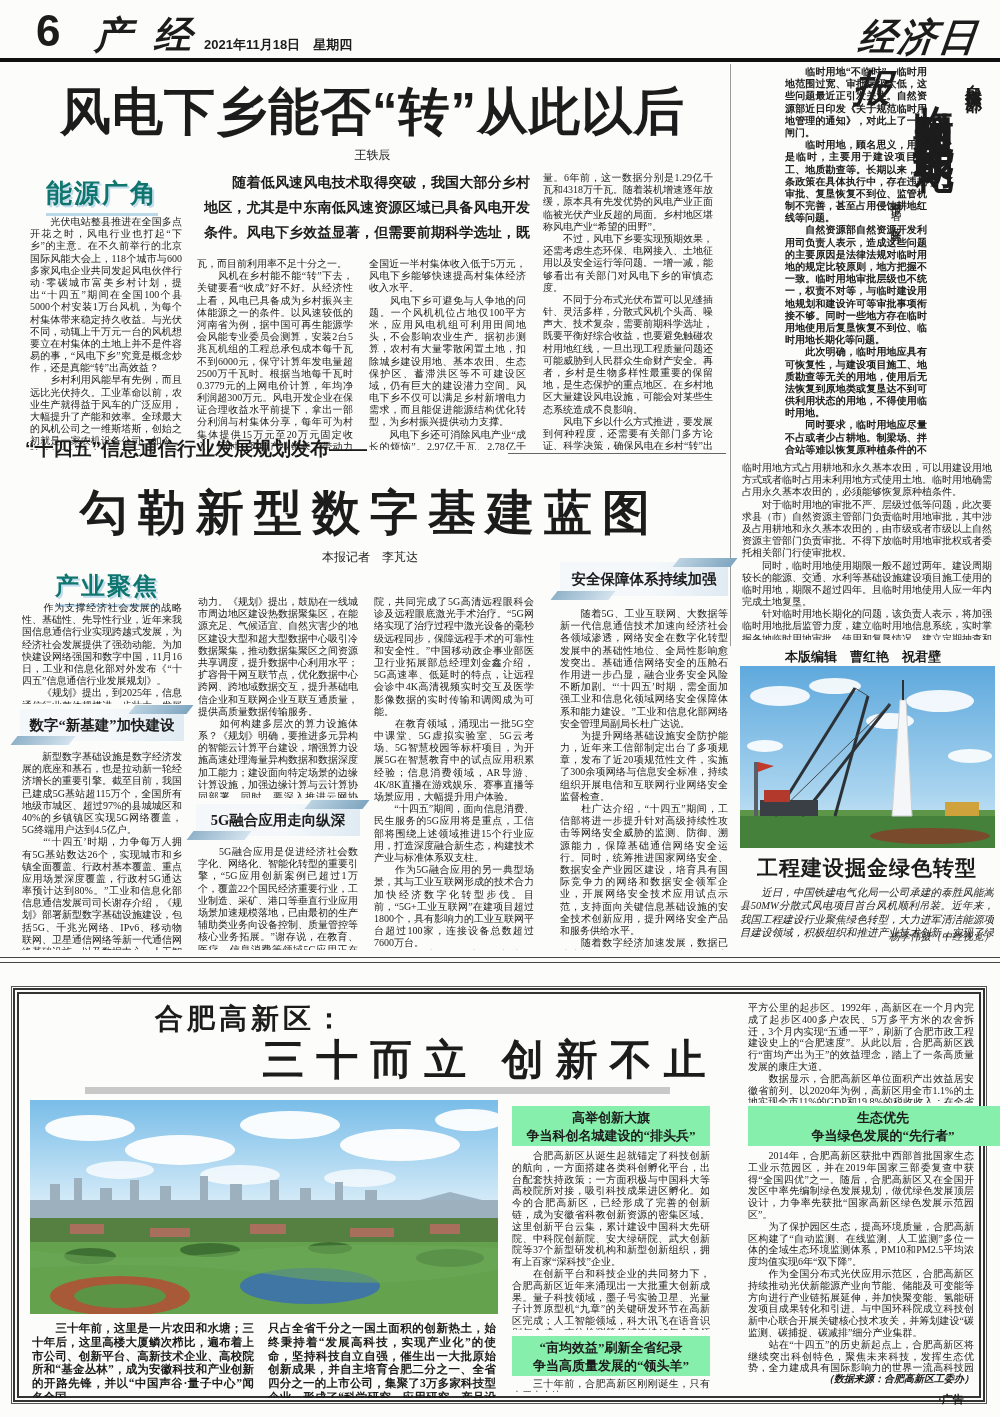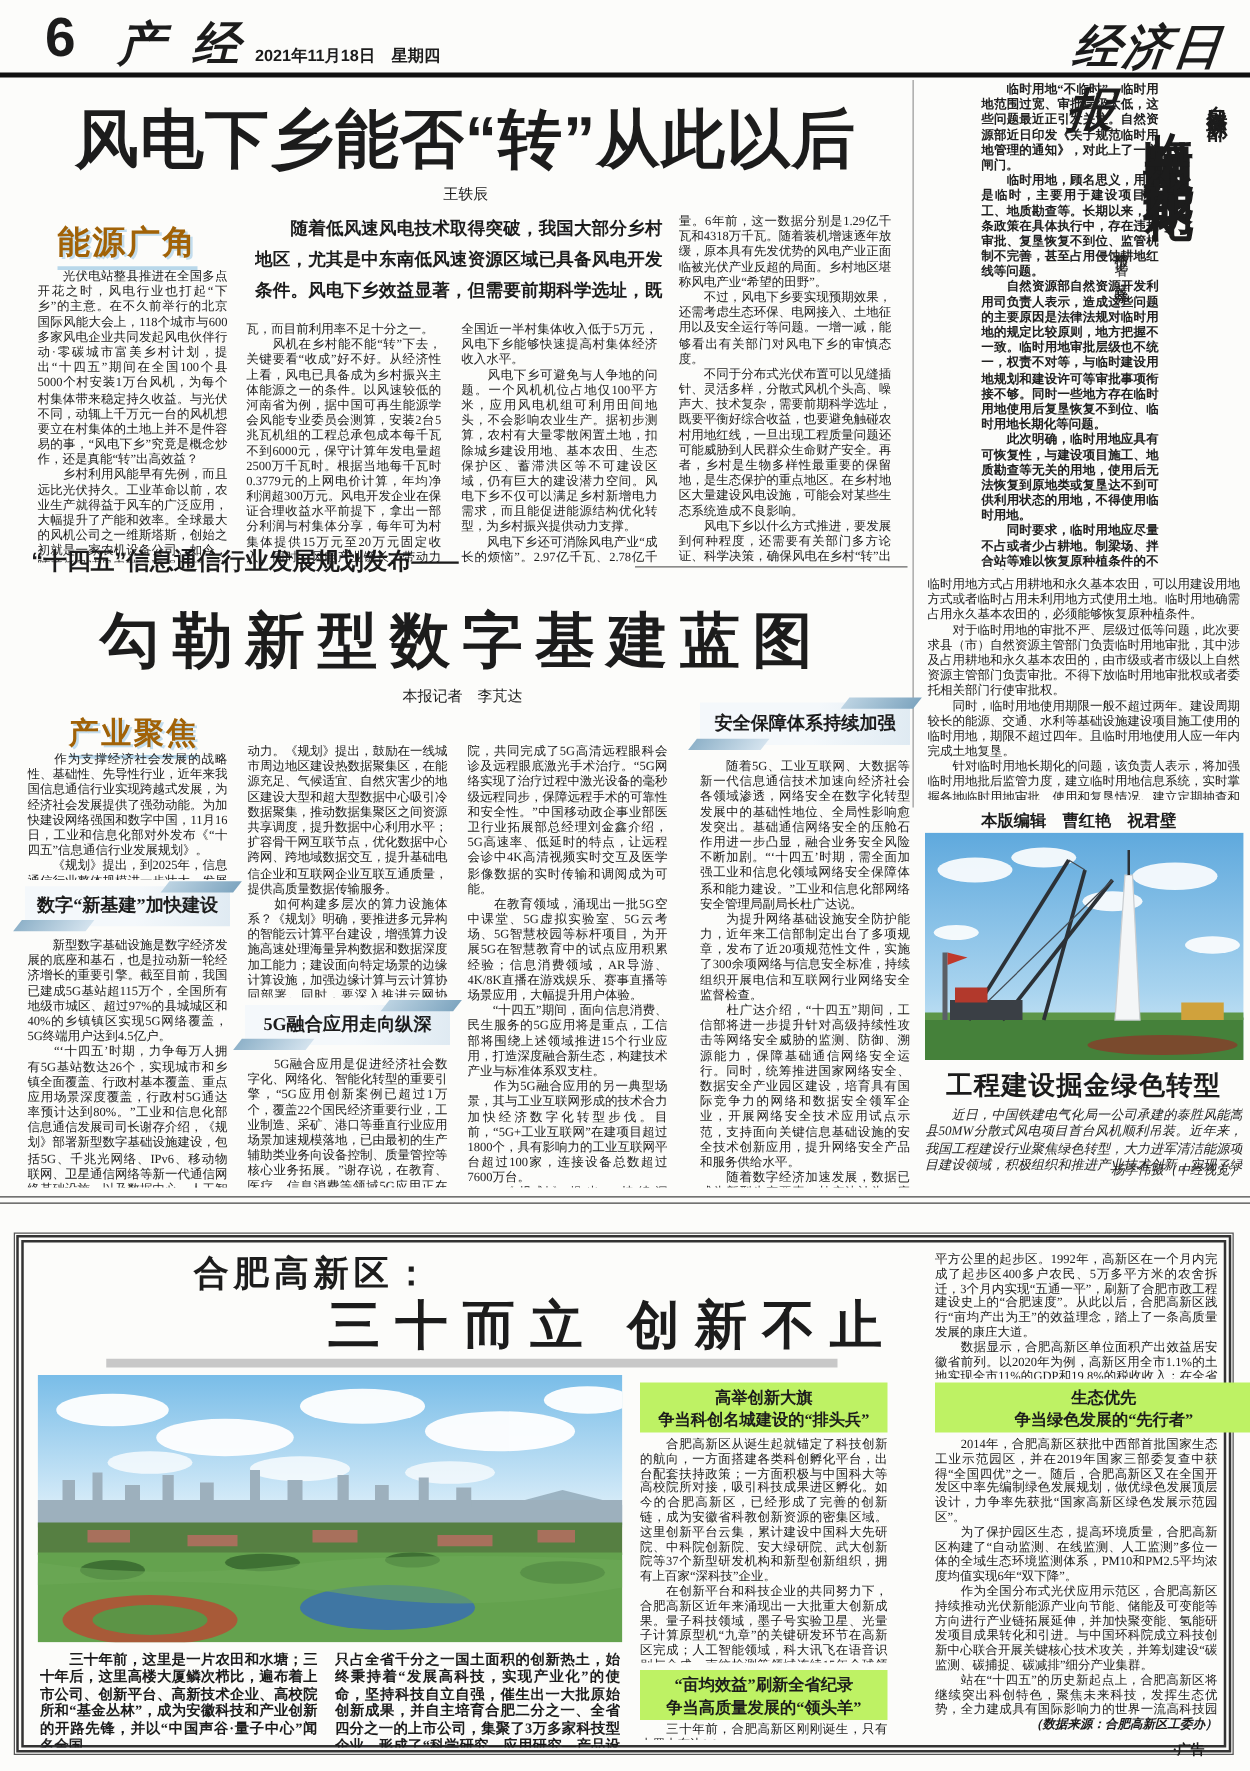--- a/index.html
+++ b/index.html
@@ -2,25 +2,25 @@
 <html><head>
 <meta charset="utf-8">
 <style>
   html,body{margin:0;padding:0;}
   body{width:1000px;height:1417px;position:relative;background:#fcfcfa;font-family:"Liberation Serif",serif;color:#1c1c1c;overflow:hidden;}
   .abs{position:absolute;}
   .bt{font-size:10px;line-height:1.22;text-align:justify;white-space:pre-wrap;overflow:hidden;color:#202020;}
   .adbt{font-size:10px;line-height:1.18;text-align:justify;white-space:pre-wrap;overflow:hidden;color:#1a1a1a;}
   .sans{font-family:"Liberation Sans",sans-serif;}
   .hrule{background:#111;}
-  .label-blue{font-family:"Liberation Sans",sans-serif;font-weight:800;color:#a16207;text-shadow:2px 2px 0 #c3ddee;border-bottom:3px solid #b9d8ea;padding-bottom:2px;}
+  .label-blue{font-family:"Liberation Sans",sans-serif;font-weight:800;color:#0f766e;text-shadow:2px 2px 0 #c3ddee;border-bottom:3px solid #b9d8ea;padding-bottom:2px;}
   .bluebox{background:linear-gradient(100deg,#f4f8fb 55%,#dfeaf2);text-align:center;font-weight:700;font-size:14.5px;position:absolute;overflow:visible;}
   .bluebox::before{content:"";position:absolute;top:-4px;right:-6px;width:58px;height:9px;background:linear-gradient(90deg,#bcd3e2,#7fa6c0);transform:skewX(-38deg);}
   .bluebox::after{content:"";position:absolute;bottom:-4px;left:-6px;width:58px;height:9px;background:linear-gradient(90deg,#8fb2c9,#d4e3ee);transform:skewX(-38deg);}
-  .graybox{background:#bef264;text-align:center;font-weight:700;font-size:13px;line-height:1.35;padding-top:3px;}
+  .graybox{background:#86efac;text-align:center;font-weight:700;font-size:13px;line-height:1.35;padding-top:3px;}
   .vtext{writing-mode:vertical-rl;text-orientation:upright;}
   .lede{font-family:"Liberation Sans",sans-serif;font-weight:700;font-size:14px;line-height:1.78;text-align:justify;position:absolute;}
   .lede::before{content:"";position:absolute;top:-6px;left:-10px;width:46px;height:20px;border-top:2px solid #2fa8b3;border-left:2px solid #2fa8b3;}
   .lede::after{content:"";position:absolute;bottom:-6px;right:-10px;width:46px;height:20px;border-bottom:2px solid #2fa8b3;border-right:2px solid #2fa8b3;}
   .center{text-align:center;}
   .caption-txt{font-style:italic;font-size:10.5px;line-height:1.28;text-align:justify;white-space:pre-wrap;}
   .adbox{border:6px double #333;outline:1px solid #555;outline-offset:1px;background:#fcfcfa;}
   .introcol{font-size:11.5px;line-height:1.2;font-weight:600;text-align:justify;white-space:pre-wrap;overflow:hidden;}
 </style>
 </head>

